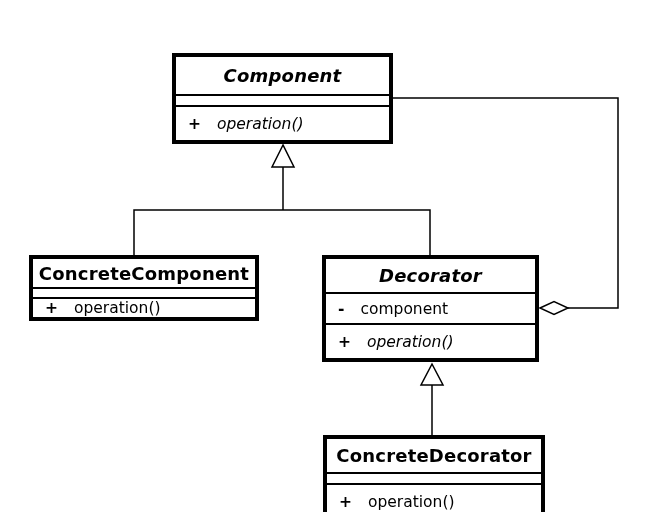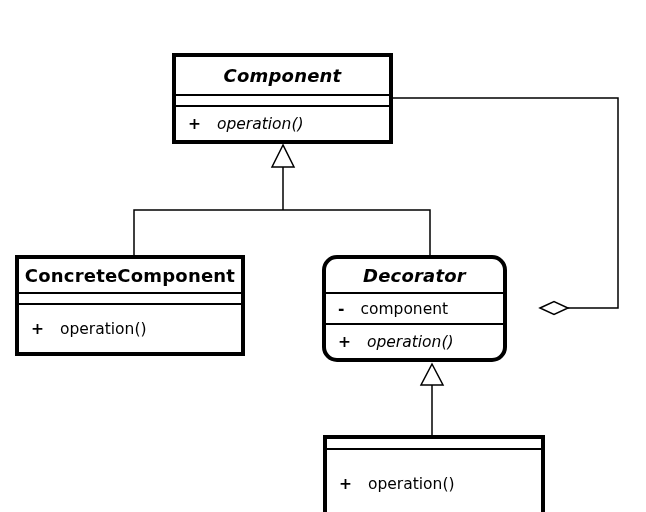--- a/index.html
+++ b/index.html
@@ -66,25 +66,25 @@
     font-weight: bold;
   }
   .member .mname.italic {
     font-style: italic;
   }
   
   #class-component        { left: 172px; top: 25px;  width: 221px; height: 91px; }
   #class-component .title { height: 37px; }
   #class-component .attrs { height: 9px; }
 
-  #class-concrete-component        { left: 15px; top: 227px; width: 230px; height: 101px; }
+  #class-concrete-component        { left: 29px; top: 227px; width: 230px; height: 66px; }
   #class-concrete-component .title { height: 33px; }
   #class-concrete-component .attrs { height: 9px; }
 
-  #class-decorator        { left: 322px; top: 227px; width: 185px; height: 107px; border-radius: 15px; }
+  #class-decorator        { left: 322px; top: 227px; width: 217px; height: 107px; }
   #class-decorator .title { height: 33px; }
   #class-decorator .attrs { height: 29px; }
 
   #class-concrete-decorator        { left: 323px; top: 407px; width: 222px; height: 87px; }
   #class-concrete-decorator .title { height: 33px; }
   #class-concrete-decorator .attrs { height: 9px; }
 </style>
 </head>
 <body>
 
@@ -135,20 +135,21 @@
     </div>
     <div class="ops">
       <div class="member">
         <span class="vis">+</span>
         <span class="mname italic">operation()</span>
       </div>
     </div>
   </div>
 
   <div id="class-concrete-decorator" class="uml-class">
+    <div class="title">ConcreteDecorator</div>
     <div class="attrs"></div>
     <div class="ops">
       <div class="member">
         <span class="vis">+</span>
         <span class="mname">operation()</span>
       </div>
     </div>
   </div>
 
 </div>

